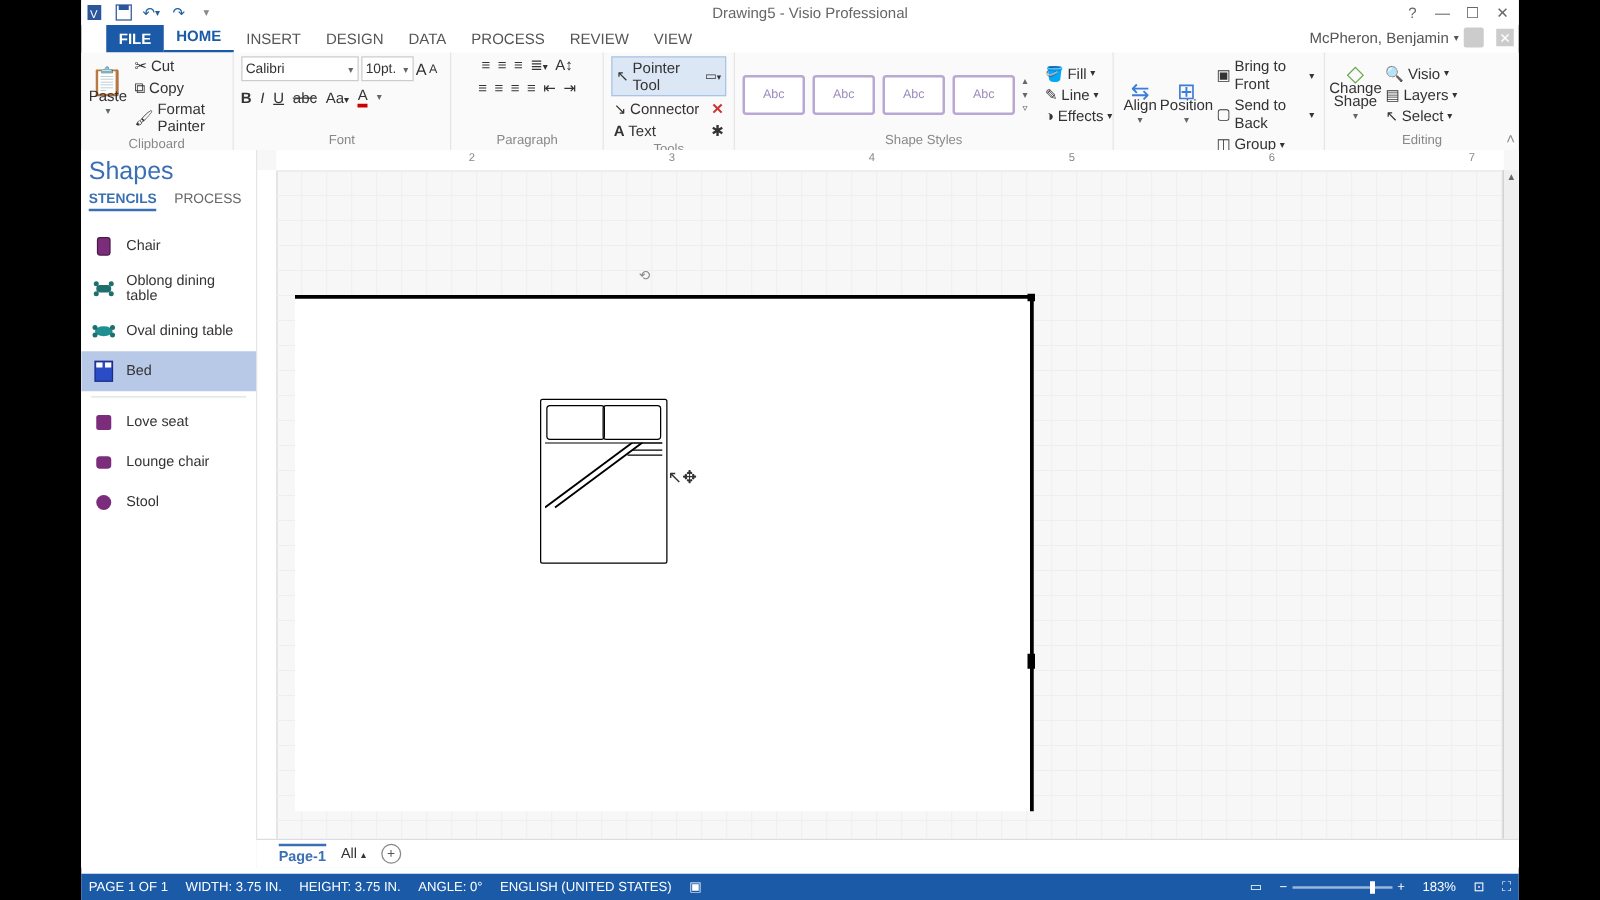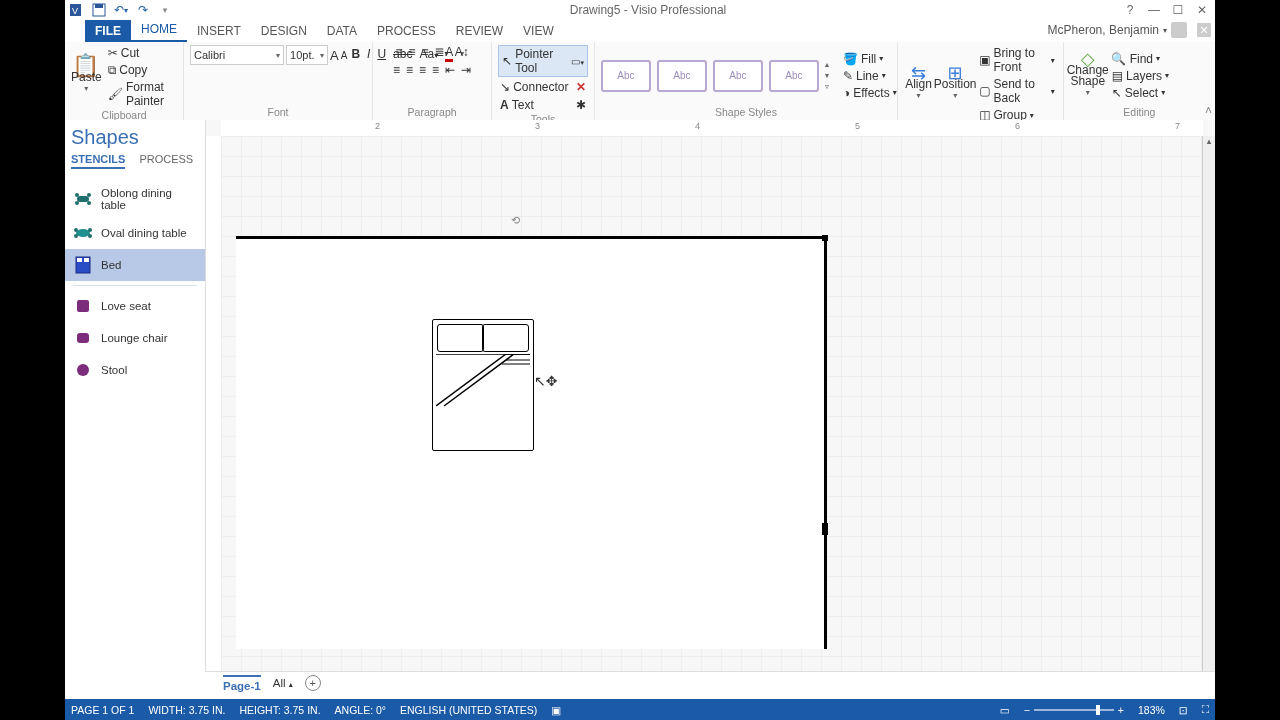--- a/index.html
+++ b/index.html
@@ -9,21 +9,21 @@
   .titlebar{height:20px;background:#fff;display:flex;align-items:center;}
   .qat{display:flex;align-items:center;gap:6px;padding-left:4px;}
   .qat .ico{width:16px;height:16px;display:flex;align-items:center;justify-content:center;color:#2060a0;}
   .title-center{flex:1;text-align:center;color:#666;font-size:12px;}
   .title-right{display:flex;align-items:center;gap:10px;padding-right:6px;}
   .winbtn{width:14px;height:14px;display:flex;align-items:center;justify-content:center;color:#666;}
   
   .tabrow{height:22px;display:flex;align-items:flex-end;font-size:12px;position:relative;margin-left:20px;}
   .tab{padding:4px 10px;color:#555;}
   .tab.file{background:#1b5aa6;color:#fff;font-weight:bold;}
-  .tab.active{color:#1b5aa6;border-bottom:2px solid #1b5aa6;font-weight:400;}
+  .tab.active{color:#1b5aa6;border-bottom:2px solid #1b5aa6;font-weight:700;}
   .userbox{position:absolute;right:4px;top:2px;display:flex;align-items:center;gap:4px;color:#555;}
   .userbox .closeX{background:#ccc;color:#fff;width:14px;height:14px;display:flex;align-items:center;justify-content:center;font-size:11px;margin-left:6px;}
   
   .ribbon{height:78px;border-bottom:1px solid #d7d7d7;display:flex;background:#fafafa;position:relative;}
   .group{border-right:1px solid #e5e5e5;padding:3px 6px 1px 6px;display:flex;flex-direction:column;justify-content:space-between;}
   .group .body{flex:1;display:flex;align-items:center;}
   .group .label{text-align:center;color:#888;font-size:10.5px;padding-bottom:1px;}
   .btncol{display:flex;flex-direction:column;gap:1px;}
   .iconbtn{display:flex;align-items:center;gap:3px;color:#333;padding:1px 2px;}
   .big{display:flex;flex-direction:column;align-items:center;justify-content:center;width:36px;white-space:normal;text-align:center;line-height:11px;}
@@ -150,21 +150,21 @@
           <div class="iconbtn">
                 <span>🖌</span>
                 <span>Format Painter</span>
               </div>
         </div>
       </div>
       <div class="label">Clipboard</div>
     </div>
 
     <div class="group" style="width:176px;">
-      <div class="body" style="flex-direction:row;align-items:flex-start;gap:4px;">
+      <div class="body" style="flex-direction:column;align-items:flex-start;gap:4px;">
         <div style="display:flex;gap:2px;align-items:center;">
           <div class="fontsel" style="width:86px;">
                 <span>Calibri</span>
                 <span style="font-size:8px;color:#666;">▾</span>
               </div>
           <div class="fontsel" style="width:34px;">
                 <span>10pt.</span>
                 <span style="font-size:8px;color:#666;">▾</span>
               </div>
           <span style="font-size:13px;">A</span>
@@ -305,21 +305,21 @@
     <div class="group" style="width:155px;border-right:none;">
       <div class="body" style="gap:4px;">
         <div class="big">
               <span class="arrangeIco" style="color:#6aa84f;">◇</span>
               <span>Change Shape</span>
               <span style="font-size:8px;color:#666;">▾</span>
             </div>
         <div class="btncol">
           <div class="iconbtn">
                 <span>🔍</span>
-                <span>Find</span>
+                <span>Visio</span>
                 <span style="font-size:8px;">▾</span>
               </div>
           <div class="iconbtn">
                 <span>▤</span>
                 <span>Layers</span>
                 <span style="font-size:8px;">▾</span>
               </div>
           <div class="iconbtn">
                 <span>↖</span>
                 <span>Select</span>
@@ -335,20 +335,28 @@
   <div class="workarea">
 
     <div class="shapespanel">
       <span class="collapse-shapes">‹</span>
       <h2>Shapes</h2>
       <div class="stenciltabs">
         <span class="st-active">STENCILS</span>
         <span>PROCESS</span>
       </div>
       <div class="shape-items">
+        <div class="shape-item">
+              <span class="shape-ico">
+                <svg width="18" height="18">
+                  <rect x="4" y="2" width="10" height="14" rx="2" fill="#7b2d7b" stroke="#4a1a4a"></rect>
+                </svg>
+              </span>
+              <span>Chair</span>
+            </div>
         <div class="shape-item">
               <span class="shape-ico">
                 <svg width="20" height="18">
                   <rect x="4" y="6" width="12" height="6" rx="3" fill="#1f6f6f"></rect>
                   <circle cx="4" cy="5" r="2" fill="#1f6f6f"></circle>
                   <circle cx="16" cy="5" r="2" fill="#1f6f6f"></circle>
                   <circle cx="4" cy="13" r="2" fill="#1f6f6f"></circle>
                   <circle cx="16" cy="13" r="2" fill="#1f6f6f"></circle>
                 </svg>
               </span>

